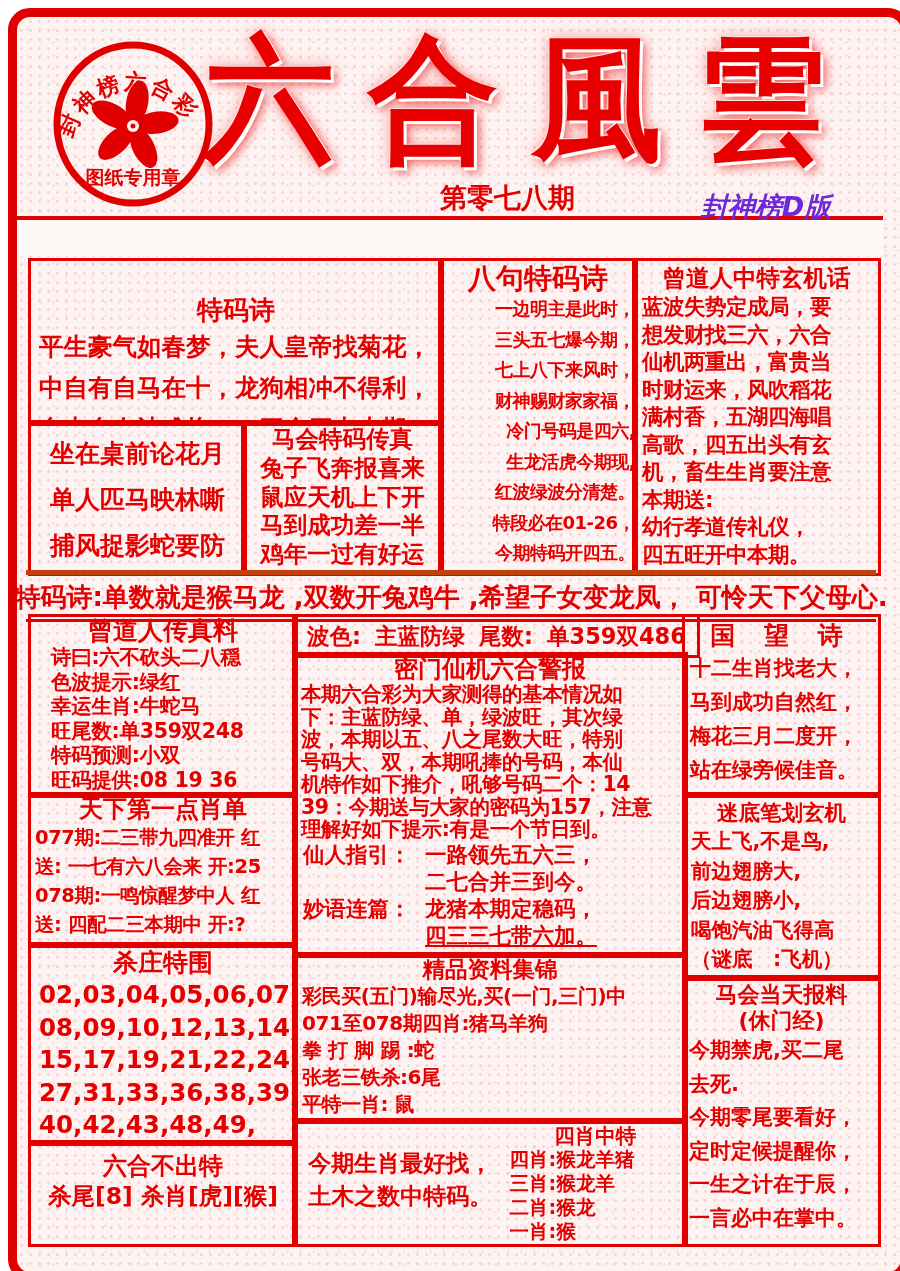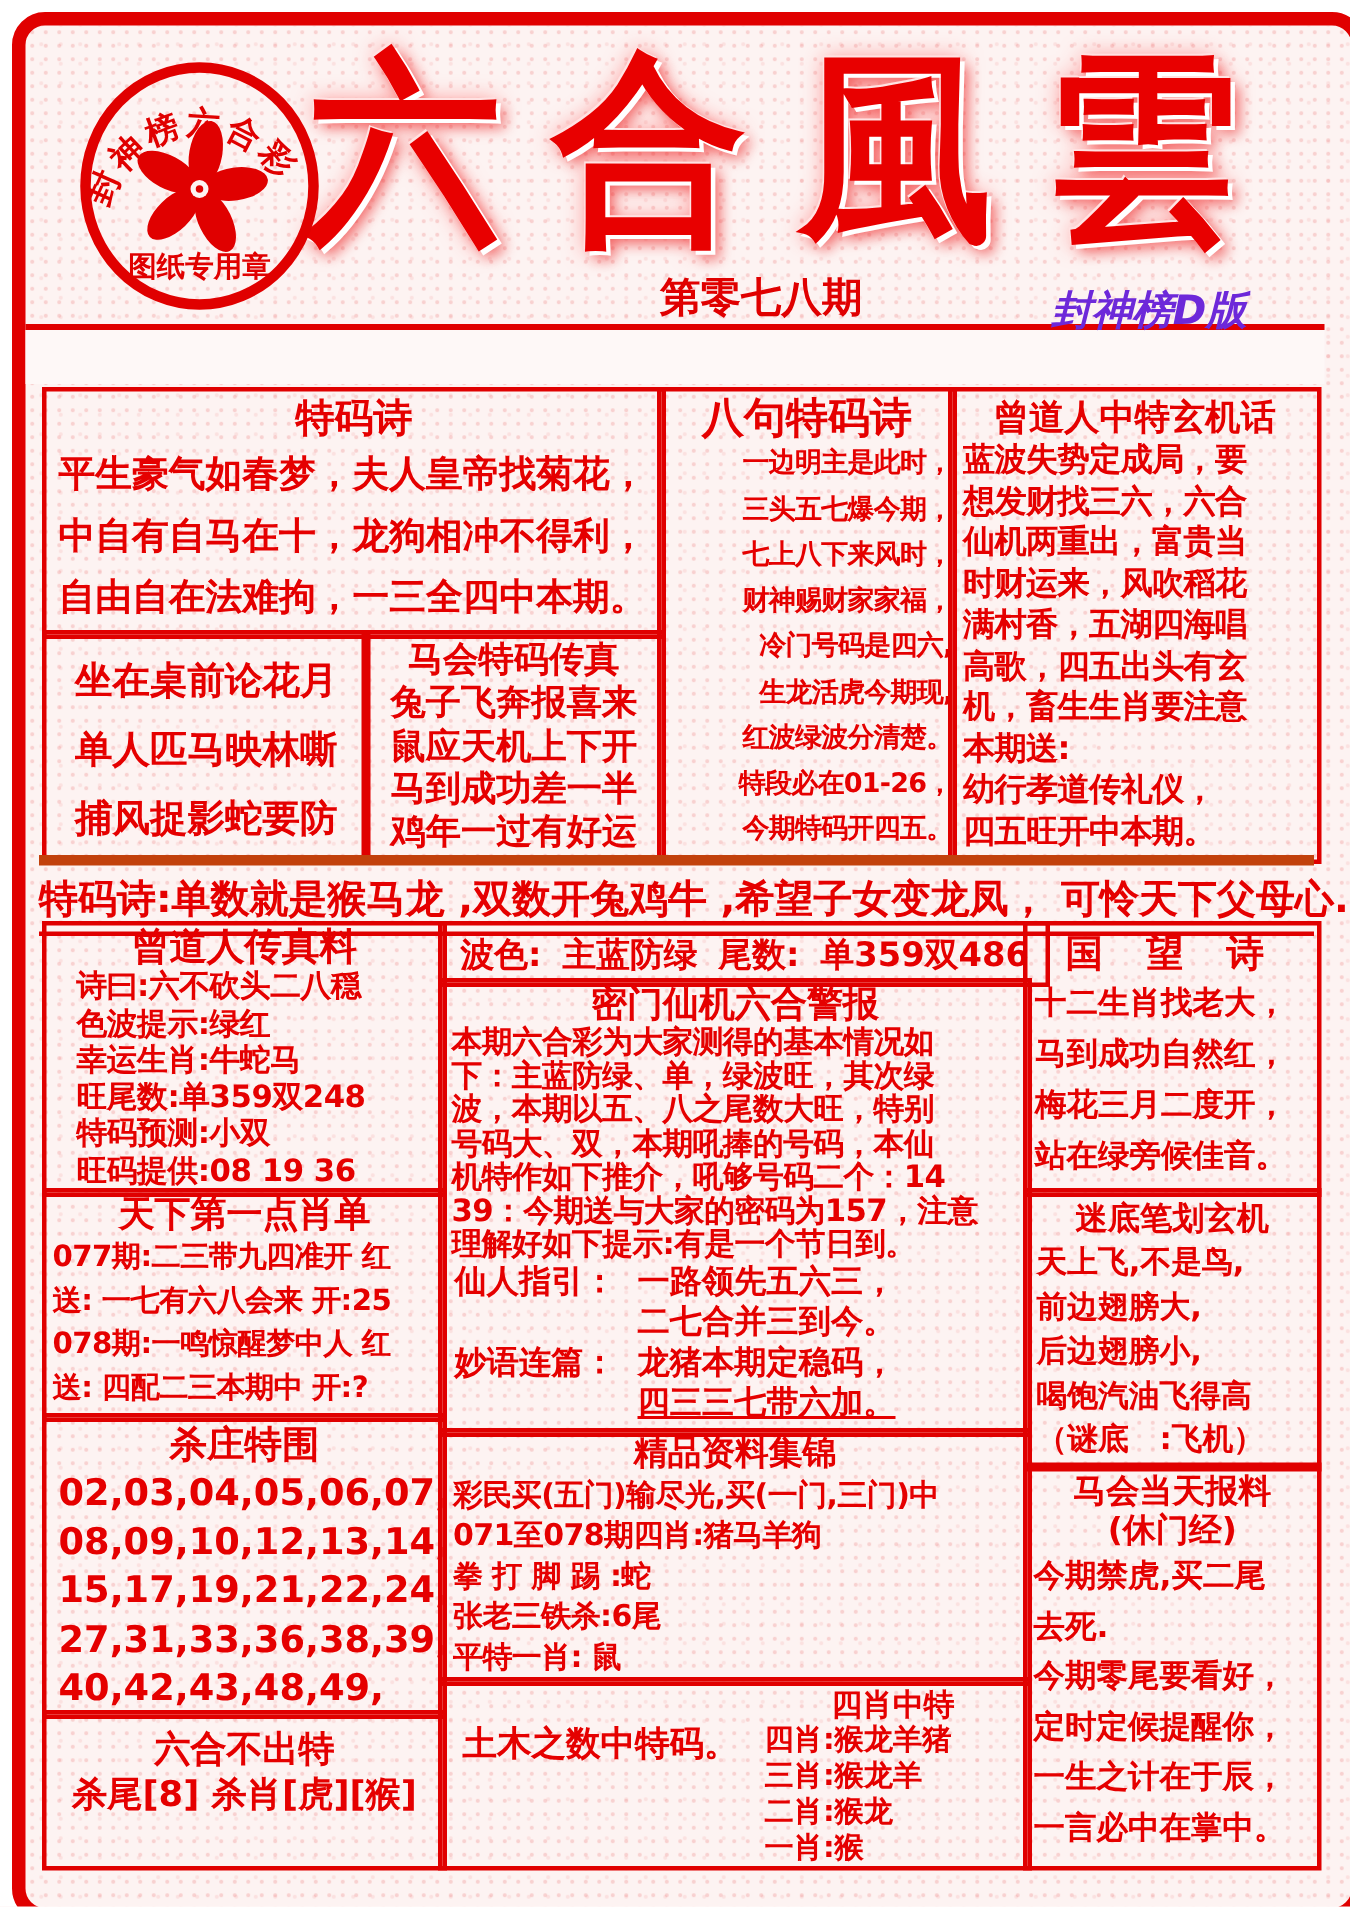--- a/index.html
+++ b/index.html
@@ -33,39 +33,39 @@
   }
   #issue{position:absolute;left:345px;top:180px;width:230px;text-align:right;
     font-size:27px;font-weight:bold;color:#e00000;z-index:2;}
   #edition{position:absolute;left:655px;top:189px;width:222px;text-align:center;
     font-size:27px;font-weight:bold;font-style:italic;color:#6d28d9;z-index:2;}
   #rule1{position:absolute;left:17px;top:216px;width:866px;height:4px;background:#e00000;}
   #band{position:absolute;left:17px;top:220px;width:866px;height:36px;background:#fef8f7;}
 
   
   #box-a1{left:28px;top:258px;width:410px;height:162px;}
-  #box-a1 .box-title{font-size:26px;line-height:32px;padding-top:2px;}
+  #box-a1 .box-title{font-size:26px;line-height:32px;padding-top:2px;margin-top:31px;}
   #box-a1 .line{font-size:24.5px;line-height:41px;padding-left:8px;}
   #box-a2{left:28px;top:420px;width:213px;height:150px;}
   #box-a2 .line{font-size:25px;line-height:46px;text-align:center;padding-top:0;}
   #box-a2 .lines{padding-top:8px;}
   #box-a3{left:241px;top:420px;width:197px;height:150px;}
   #box-a3 .box-title{font-size:23.5px;line-height:29px;padding-top:2px;}
   #box-a3 .line{font-size:23.5px;line-height:28.5px;text-align:center;}
   #box-b{left:438px;top:258px;width:194px;height:312px;}
   #box-b .box-title{font-size:28px;line-height:31px;padding-top:2px;}
   #box-b .line{font-size:18px;line-height:30.5px;padding-left:5px;letter-spacing:-0.5px;text-align:right;}
   #box-c{left:632px;top:258px;width:243px;height:312px;}
   #box-c .box-title{font-size:23.5px;line-height:30px;padding-top:2px;}
   #box-c .line{font-size:21.5px;line-height:27.5px;padding-left:7px;letter-spacing:-0.5px;}
 
   
   #banner-row{position:absolute;left:26px;top:570px;width:850px;height:44px;
-    border-top:7px solid #c2410c;border-bottom:3px solid #e00000;
-    display:flex;align-items:center;justify-content:flex-start;}
+    border-top:5px solid #c2410c;border-bottom:3px solid #e00000;
+    display:flex;align-items:center;justify-content:center;}
   #banner-row .txt{font-size:26px;font-weight:bold;color:#e50000;white-space:nowrap;}
 
   
   #box-l1{left:28px;top:614px;width:264px;height:178px;}
   #box-l1 .box-title{font-size:25px;line-height:28px;}
   #box-l1 .line{font-size:20.5px;line-height:24.5px;padding-left:20px;letter-spacing:-0.3px;}
   #box-l2{left:28px;top:792px;width:264px;height:150px;}
   #box-l2 .box-title{font-size:24px;line-height:28px;}
   #box-l2 .line{font-size:19.5px;line-height:29px;padding-left:4px;letter-spacing:-0.4px;}
   #box-l3{left:28px;top:942px;width:264px;height:198px;}
@@ -285,20 +285,21 @@
         <div class="line">彩民买(五门)输尽光,买(一门,三门)中</div>
         <div class="line">071至078期四肖:猪马羊狗</div>
         <div class="line">拳 打 脚 踢 :蛇</div>
         <div class="line">张老三铁杀:6尾</div>
         <div class="line">平特一肖: 鼠</div>
       </div>
   </div>
 
   <div class="box" id="box-m3">
     <div class="m3-left">
+        <div class="line">今期生肖最好找，</div>
         <div class="line">土木之数中特码。</div>
       </div>
     <div class="m3-right">
       <div class="box-title">四肖中特</div>
       <div class="lines">
           <div class="line">四肖:猴龙羊猪</div>
           <div class="line">三肖:猴龙羊</div>
           <div class="line">二肖:猴龙</div>
           <div class="line">一肖:猴</div>
         </div>

